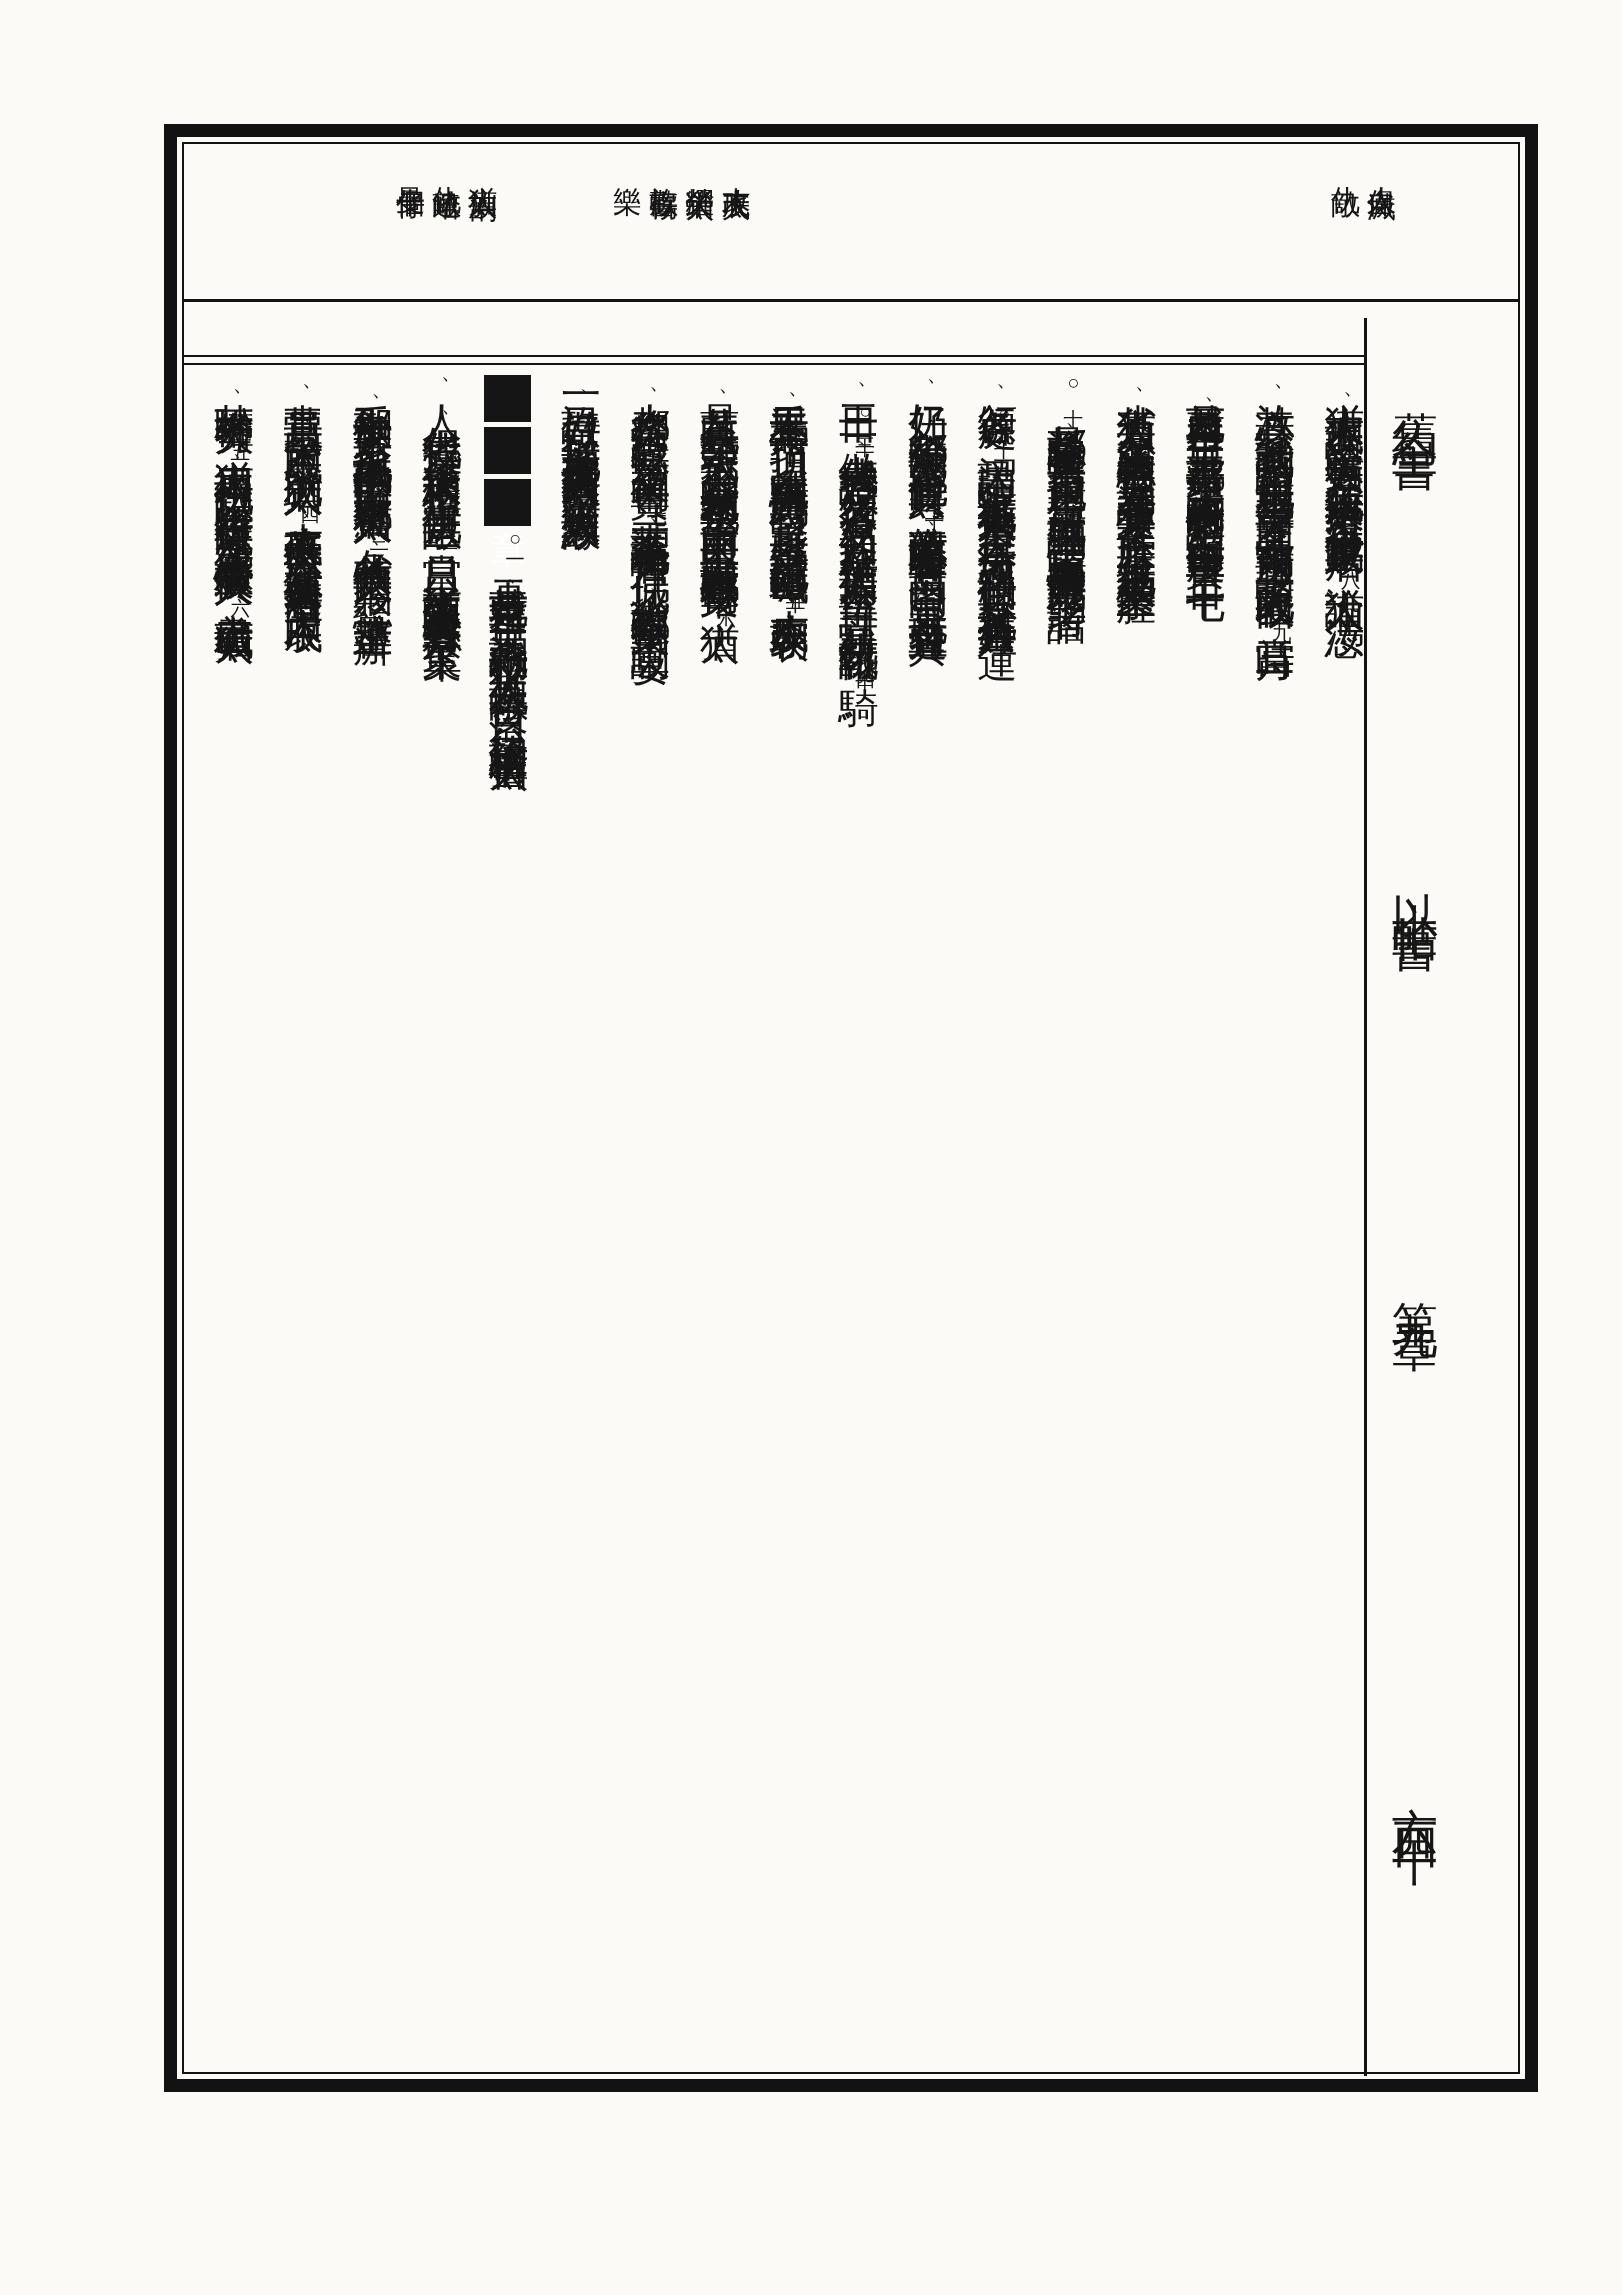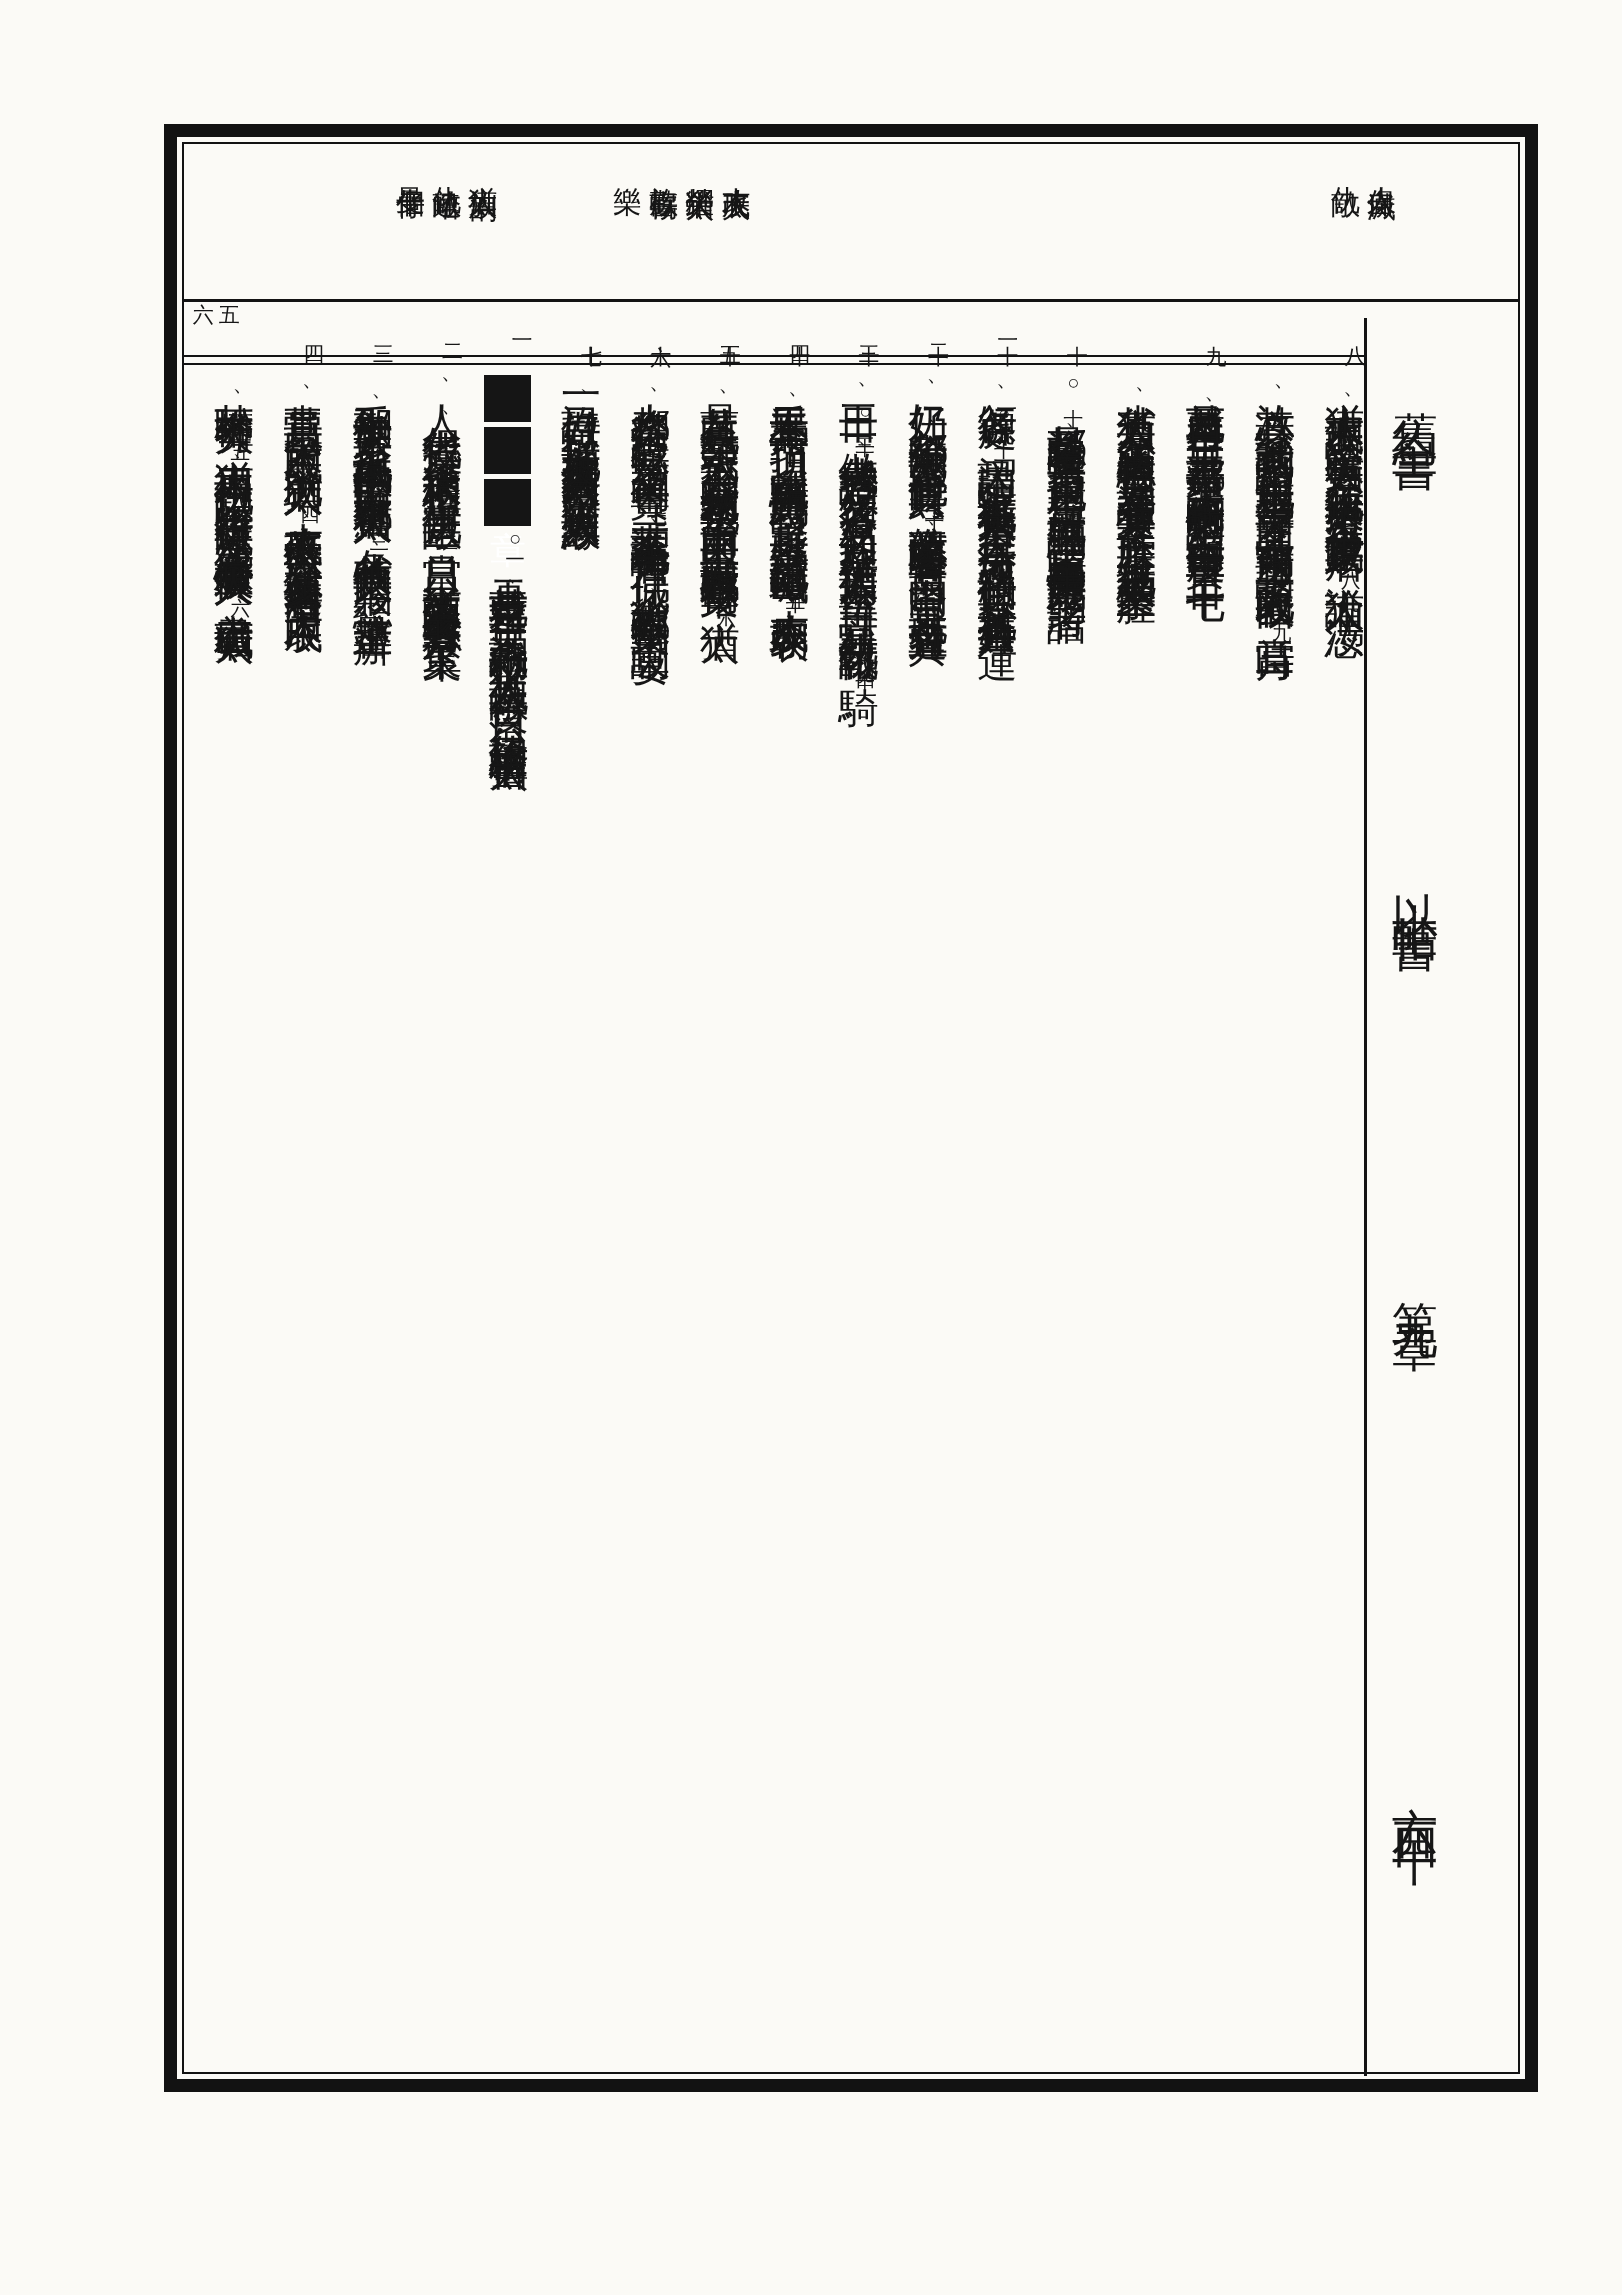--- a/index.html
+++ b/index.html
@@ -69,39 +69,20 @@
             <div class="hcol">猶太族剖</div>
             <div class="hcol">仇敵連哈</div>
             <div class="hcol">曼十個仔</div>
           </div>
       </div>
 
       <div class="rule rule1"></div>
       <div class="rule rule2a"></div>
       <div class="rule rule2b"></div>
 
-      <div class="margin-band" id="marginBand">
-          <div class="mslot">八</div>
-          <div class="mslot"></div>
-          <div class="mslot">九</div>
-          <div class="mslot"></div>
-          <div class="mslot">十</div>
-          <div class="mslot">十一</div>
-          <div class="mslot">十二</div>
-          <div class="mslot">十三</div>
-          <div class="mslot">十四</div>
-          <div class="mslot">十五</div>
-          <div class="mslot">十六</div>
-          <div class="mslot">十七</div>
-          <div class="mslot">一</div>
-          <div class="mslot">二</div>
-          <div class="mslot">三</div>
-          <div class="mslot">四</div>
-          <div class="mslot hz">六五</div>
-        </div>
 
       <div class="text-band" id="textBand">
           <div class="tcol">猶太人木底改講<span class="p">、</span>哈曼欲害猶太人<span class="p">、</span>我使人將伊掛落木架<span class="p">、</span>併抄伊其家賜王后<span class="p">、</span><span class="vm">○八</span>論猶太人<span class="p">、</span>汝憑</div>
           <div class="tcol">汝其心意<span class="p">、</span>託我其名寫喇詔<span class="p">、</span>也用我玉璽蓋禮<span class="p">、</span>因託王其名<span class="p">、</span>所用玉璽其詔<span class="p">、</span>毛人務敢收回<span class="p">、</span><span class="vm">○九</span>當時三月<span class="p">、</span></div>
           <div class="tcol">就是西番月二十三日<span class="p">、</span>王其書辦都召來<span class="p">、</span>憑木底改所吩咐寫喇詔<span class="p">、</span>頒行自印度至古實<span class="p">、</span>一百二十七</div>
           <div class="tcol">省其猶太人<span class="p">、</span>連各省大臣總督牧伯<span class="p">、</span>者詔是憑各省其文字<span class="p">、</span>各族其土腔<span class="p">、</span>也是憑猶太人其文字土腔<span class="p">、</span></div>
           <div class="tcol"><span class="vm">○十</span>都是託亞哈隨魯王其名寫<span class="p">、</span>也用玉璽蓋禮<span class="p">、</span>就叫許倆千里馬<span class="p">、</span>騎王馬房所養國事用其好馬<span class="p">、</span>將者詔</div>
           <div class="tcol">頒行各處<span class="p">、</span><span class="vm">○十一</span>詔內是講<span class="p">、</span>王准各城其猶太人會集<span class="p">、</span>保本身活命<span class="p">、</span>將欲拍伊其<span class="p">、</span>就是各省其兵士百姓<span class="p">、</span>連</div>
           <div class="tcol">奶仔<span class="p">、</span>都盡行除滅剖去<span class="p">、</span>也奪伊其貨財<span class="p">、</span><span class="vm">○十二</span>准伊落亞哈隨魯王各省<span class="p">、</span>落一日中間<span class="p">、</span>就是十二月名亞達月其</div>
           <div class="tcol">十三日<span class="p">、</span><span class="vm">○十三</span>做者代者詔抄寫<span class="p">、</span>頒行落各省<span class="p">、</span>通知各族<span class="p">、</span>使猶太人預備<span class="p">、</span>等至許一日<span class="p">、</span>就共伊仇敵討報仇<span class="p">、</span><span class="vm">○十四</span>騎</div>

